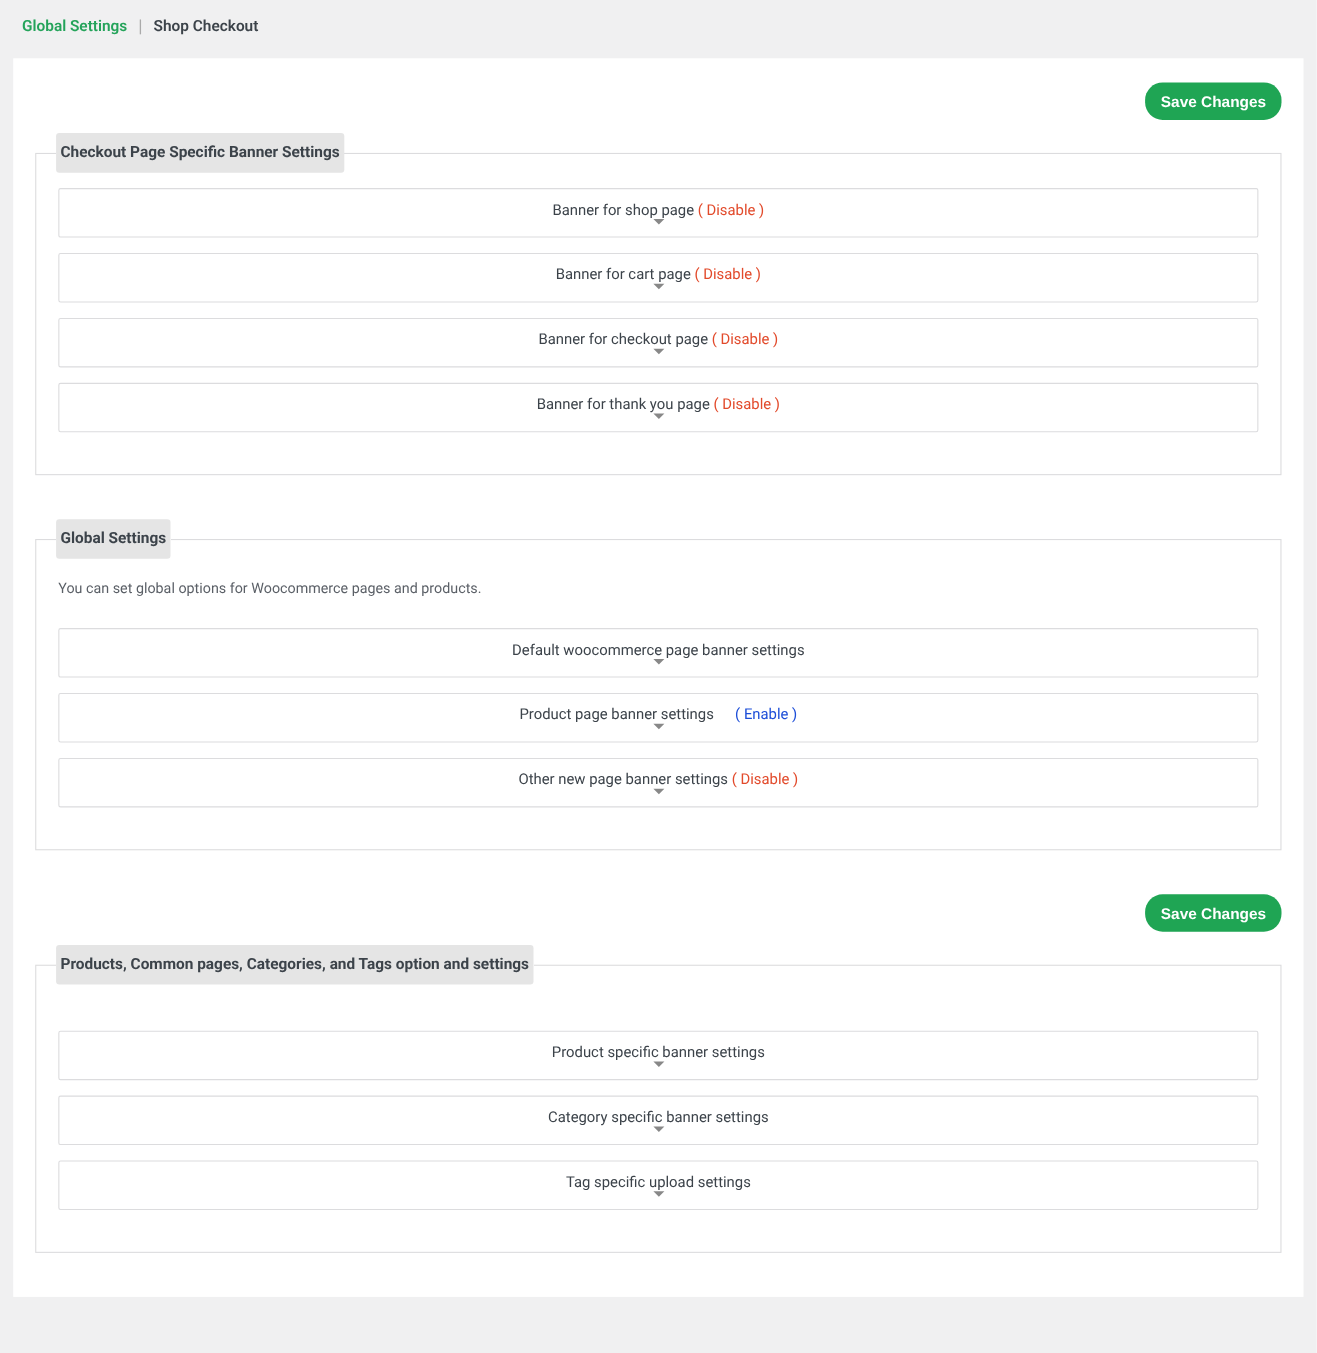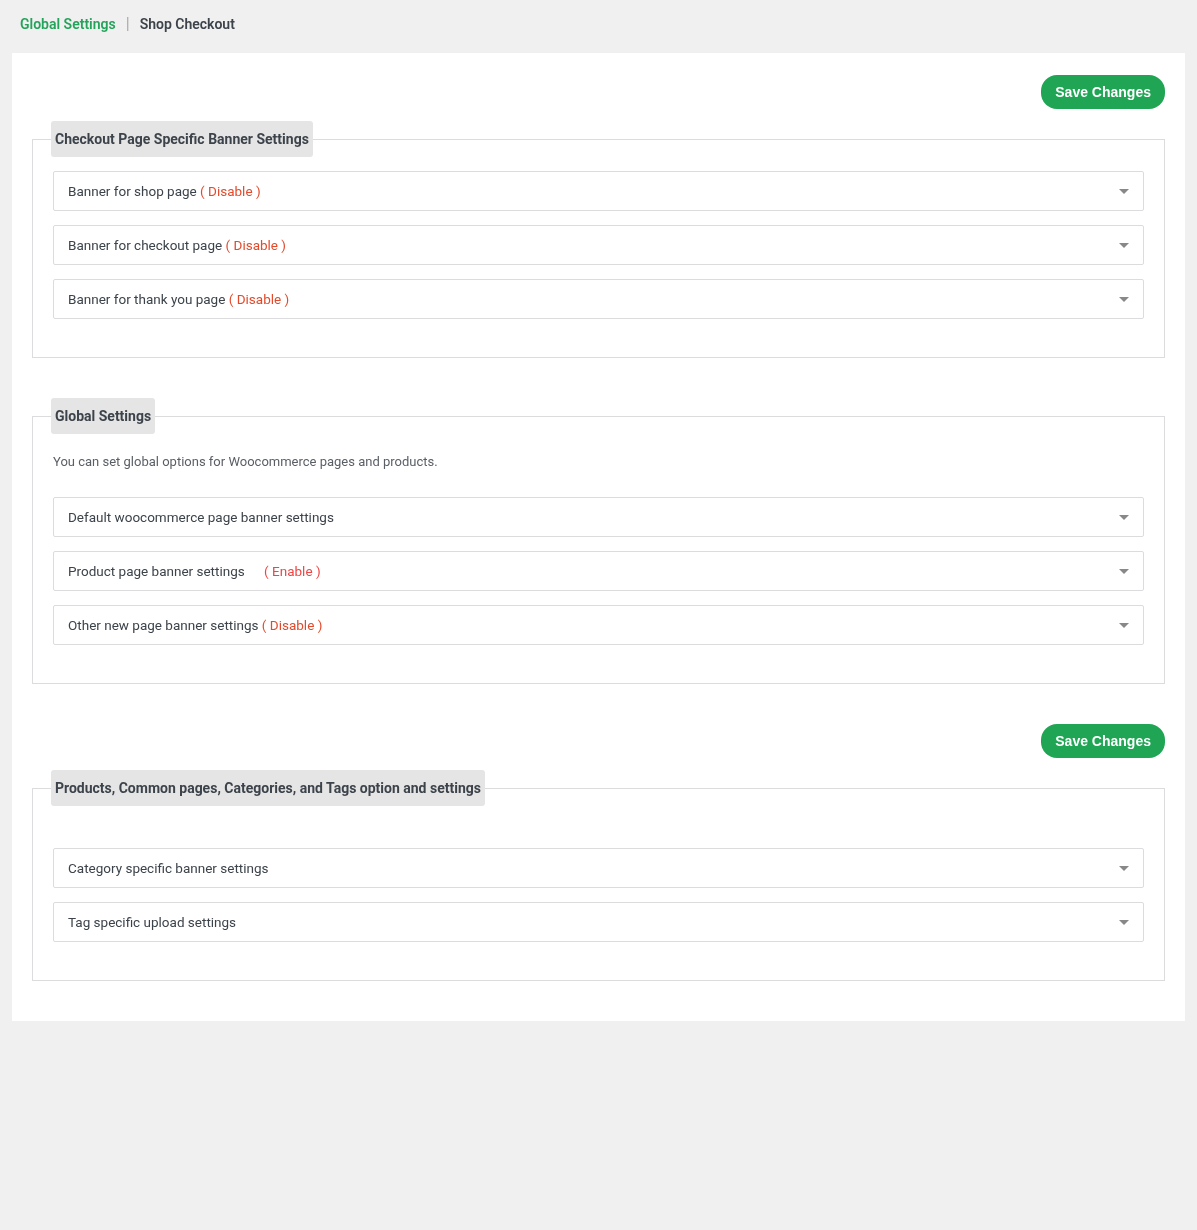--- a/index.html
+++ b/index.html
@@ -79,30 +79,31 @@
     .acc {
       border: 1px solid #dcdcde;
       border-radius: 2px;
       margin-bottom: 14px;
       padding: 11px 14px;
       display: flex;
       align-items: center;
       justify-content: space-between;
       cursor: pointer;
       background: #fff;
+      flex-direction: column;
     }
     .acc-label {
       font-size: 13.5px;
       color: #3c434a;
     }
     .status-disable {
       color: #e24a2b;
     }
     .status-enable {
-      color: #ef4444;
+      color: #1d4ed8;
       margin-left: 16px;
     }
     .chev {
       width: 0;
       height: 0;
       border-left: 5px solid transparent;
       border-right: 5px solid transparent;
       border-top: 5px solid #888;
     }
   </style>
@@ -125,20 +126,26 @@
     <legend>Checkout Page Specific Banner Settings</legend>
 
     <div class="acc">
       <span class="acc-label">
         <span>Banner for shop page </span><span class="status-disable">( Disable )</span>
       </span>
       <span class="chev"></span>
     </div>
     <div class="acc">
       <span class="acc-label">
+        <span>Banner for cart page </span><span class="status-disable">( Disable )</span>
+      </span>
+      <span class="chev"></span>
+    </div>
+    <div class="acc">
+      <span class="acc-label">
         <span>Banner for checkout page </span><span class="status-disable">( Disable )</span>
       </span>
       <span class="chev"></span>
     </div>
     <div class="acc">
       <span class="acc-label">
         <span>Banner for thank you page </span><span class="status-disable">( Disable )</span>
       </span>
       <span class="chev"></span>
     </div>
@@ -168,20 +175,24 @@
 
   <div class="save-row">
     <button class="save-btn">Save Changes</button>
   </div>
 
   <fieldset class="section" style="margin-bottom:10px;">
     <legend>Products, Common pages, Categories, and Tags option and settings</legend>
     <div style="height:28px;"></div>
 
     <div class="acc">
+      <span class="acc-label">Product specific banner settings</span>
+      <span class="chev"></span>
+    </div>
+    <div class="acc">
       <span class="acc-label">Category specific banner settings</span>
       <span class="chev"></span>
     </div>
     <div class="acc">
       <span class="acc-label">Tag specific upload settings</span>
       <span class="chev"></span>
     </div>
   </fieldset>
 
 </div>

